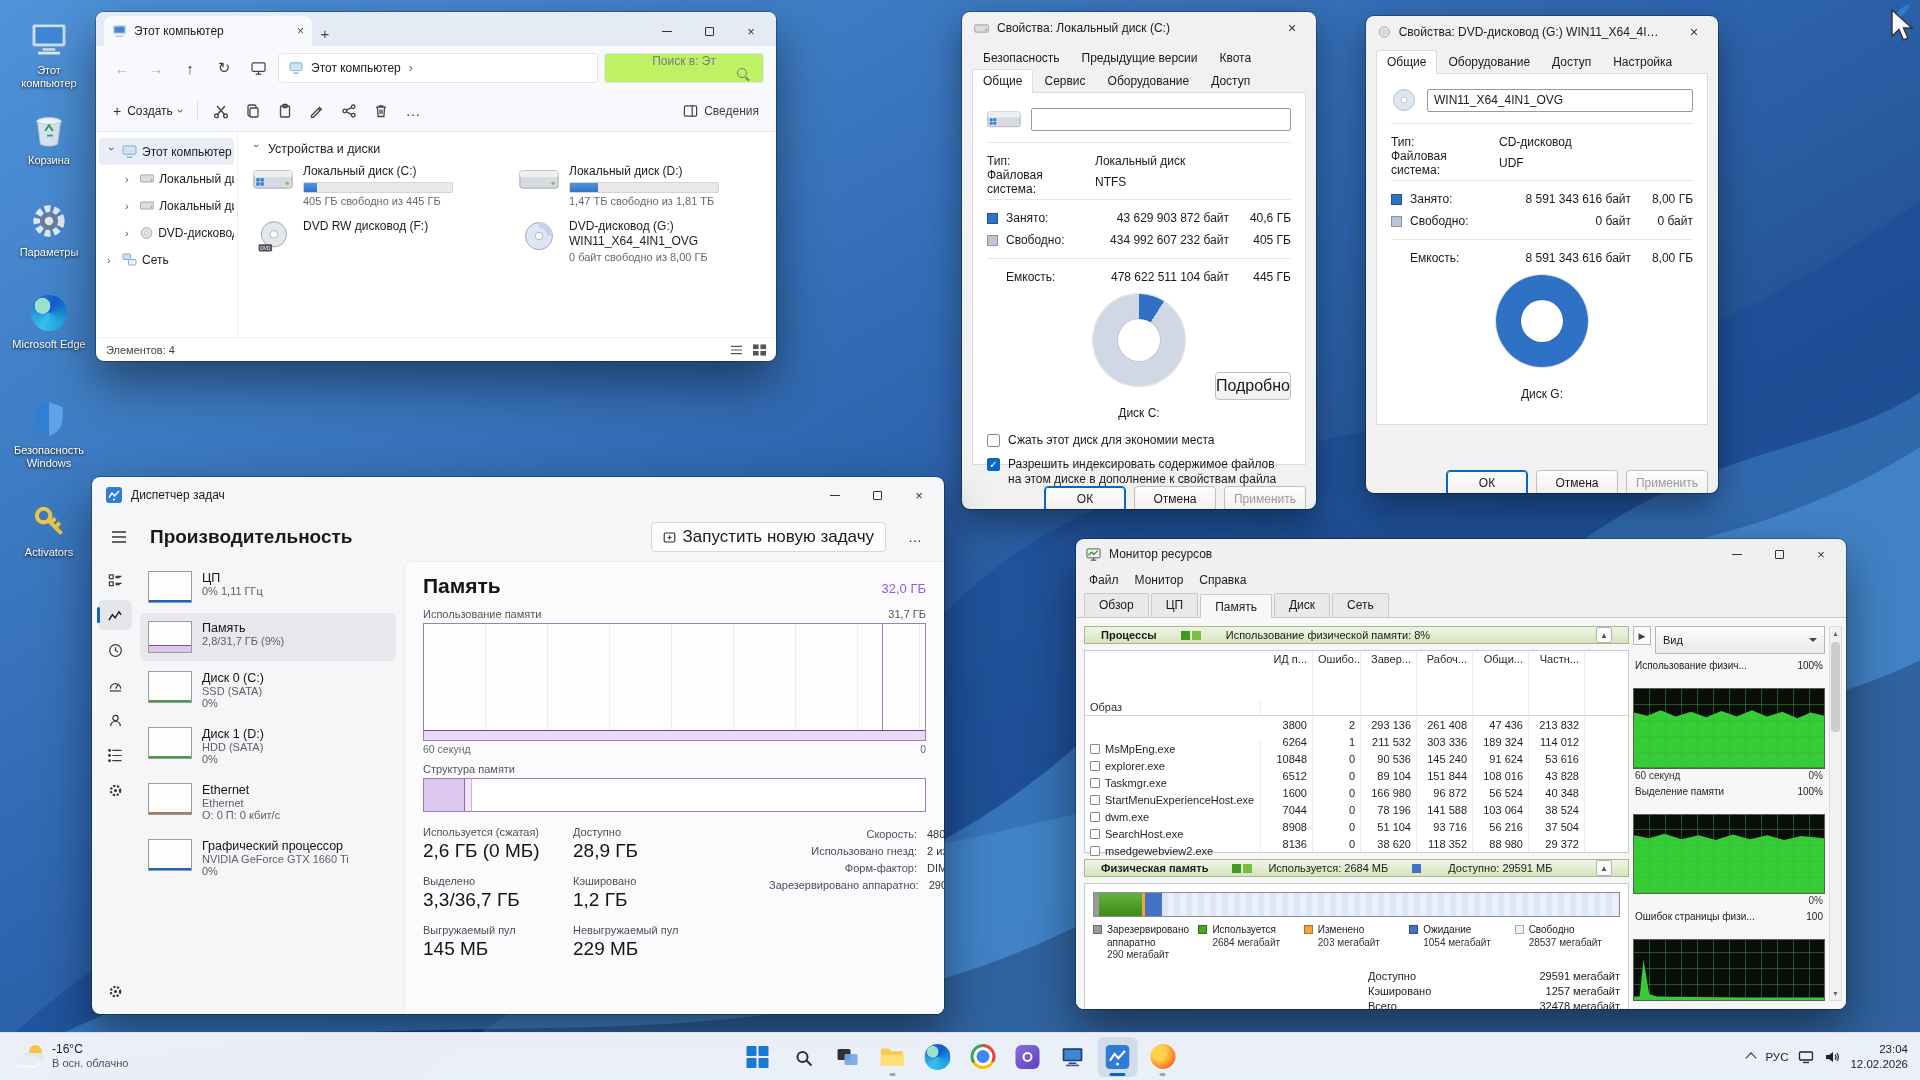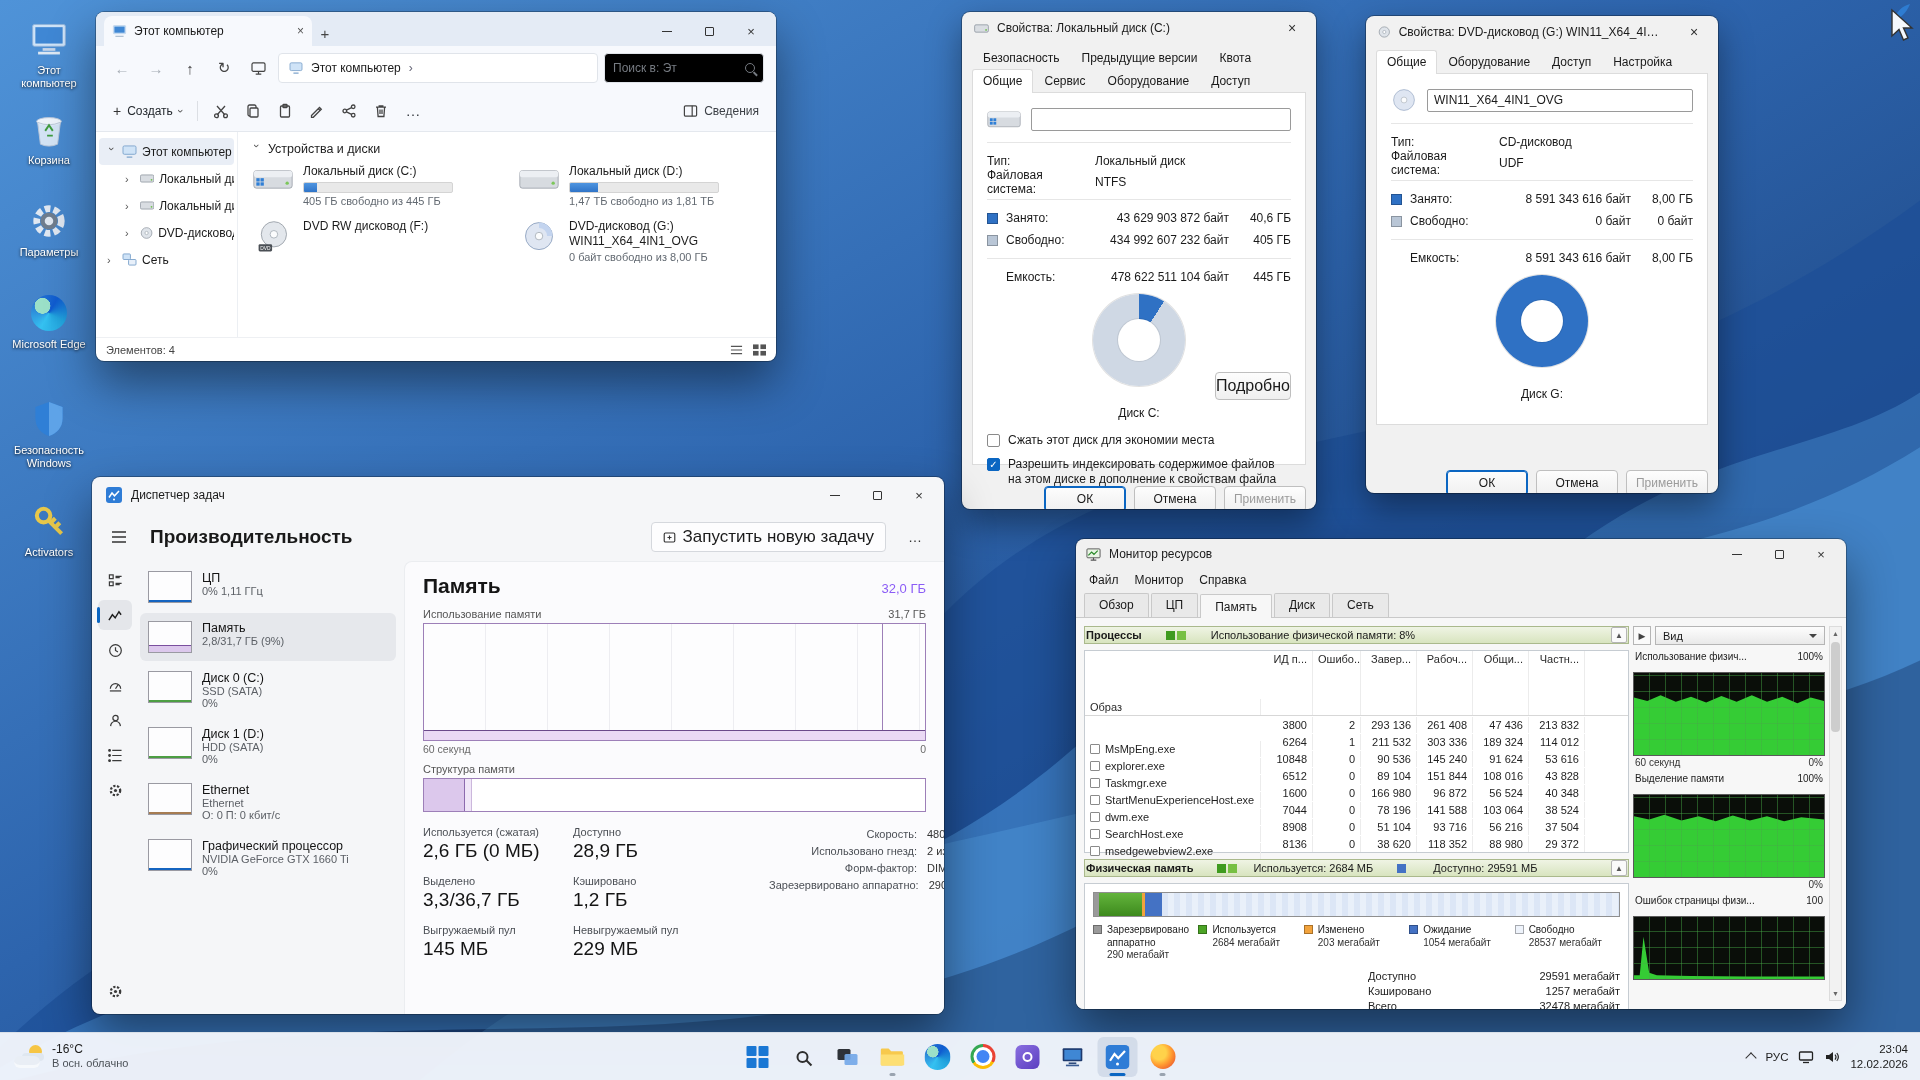--- a/index.html
+++ b/index.html
@@ -25,21 +25,21 @@
   .explorer { left:96px; top:12px; width:680px; height:349px; background:#fff; display:flex; flex-direction:column; }
   .ex-tabbar { height:34px; background:#e4ebf5; display:flex; align-items:flex-end; padding:4px 4px 0 8px; }
   .ex-tab { height:30px; width:208px; background:#f7f9fd; border-radius:8px 8px 0 0; display:flex; align-items:center; gap:7px; padding:0 8px; font-size:12px; }
   .ex-tab .tx { flex:1; overflow:hidden; white-space:nowrap; }
   .ex-tab .cl { color:#555; font-size:12px; }
   .ex-newtab { width:26px; height:26px; display:flex; align-items:center; justify-content:center; color:#444; font-size:15px; }
   .ex-addr { height:44px; background:#f7f9fd; display:flex; align-items:center; gap:6px; padding:0 12px; }
   .navb { width:28px; height:28px; display:flex; align-items:center; justify-content:center; color:#444; font-size:15px; border-radius:4px; }
   .navb.dis { color:#a6adb5; }
   .ex-crumb { flex:1; height:30px; background:#fff; border:1px solid #e0e4ea; border-radius:4px; display:flex; align-items:center; gap:8px; padding:0 10px; font-size:12px; }
-  .ex-search { width:160px; height:30px; background:#000000; border:1px solid #e0e4ea; border-radius:4px; display:flex; align-items:center; padding:0 8px; font-size:12px; color:#767b82; }
+  .ex-search { width:160px; height:30px; background:#bef264; border:1px solid #e0e4ea; border-radius:4px; display:flex; align-items:center; padding:0 16px; font-size:12px; color:#767b82;flex-direction:column; }
   .mag { width:10px; height:10px; border:1.5px solid #767b82; border-radius:50%; position:relative; margin-left:auto; }
   .mag::after { content:""; position:absolute; width:5px; height:1.5px; background:#767b82; transform:rotate(45deg); right:-4px; bottom:-2px; }
   .ex-toolbar { height:42px; background:#f7f9fd; border-bottom:1px solid #e4e8ee; display:flex; align-items:center; gap:2px; padding:0 10px; }
   .tbtn { height:32px; border-radius:4px; display:flex; align-items:center; justify-content:center; padding:0 7px; color:#3c4046; }
   .tbtn svg { display:block; }
   .tb-new { gap:6px; font-size:12px; color:#24292e; }
   .chevd { display:inline-block; transform:rotate(90deg); font-size:11px; color:#555; }
   .tsep { width:1px; height:20px; background:#dcdfe4; margin:0 6px; }
   .tb-more { font-size:15px; letter-spacing:1px; }
   .tb-details { margin-left:auto; gap:6px; font-size:12px; }
@@ -167,21 +167,21 @@
   
   .resmon { left:1076px; top:539px; width:770px; height:470px; background:#f0f0f0; display:flex; flex-direction:column; font-size:11px; }
   .rm-title { height:30px; display:flex; align-items:center; gap:8px; padding:0 4px 0 10px; font-size:12px; }
   .rm-menu { height:22px; display:flex; align-items:center; gap:2px; padding:0 6px; font-size:12px; }
   .rm-menu span { padding:2px 7px; }
   .rm-tabs { display:flex; padding:2px 8px 0; }
   .rm-tab { padding:4px 14px; background:#e9e9e9; border:1px solid #c9c9c9; border-bottom:none; border-radius:2px 2px 0 0; margin-right:2px; font-size:12px; position:relative; }
   .rm-tab.active { background:#f7f7f7; z-index:2; top:1px; padding-top:5px; }
   .rm-content { flex:1; display:flex; gap:4px; border-top:1px solid #c9c9c9; background:#f7f7f7; padding:8px 4px 8px 8px; min-height:0; }
   .rm-left { flex:1; display:flex; flex-direction:column; gap:6px; min-width:0; }
-  .rm-secbar { height:22px; background:linear-gradient(#eff4e4,#d8e4bf); border:1px solid #aab98c; display:flex; align-items:center; gap:24px; padding:0 1px; font-size:11px; }
+  .rm-secbar { height:22px; background:linear-gradient(#eff4e4,#d8e4bf); border:1px solid #aab98c; display:flex; align-items:center; gap:24px; padding:0 16px; font-size:11px; }
   .rm-secbar b { font-size:11px; }
   .grsq { width:9px; height:9px; background:#3f9b1f; box-shadow:11px 0 0 #77c043; margin-right:12px; flex:none; }
   .blsq { width:9px; height:9px; background:#4472c4; margin-right:3px; flex:none; }
   .rm-chev { margin-left:auto; width:16px; height:16px; border:1px solid #b5b5b5; background:#fafafa; display:flex; align-items:center; justify-content:center; font-size:8px; color:#555; border-radius:2px; }
   .rm-table { background:#fff; border:1px solid #c6ccd2; }
   .rm-hrow { display:flex; border-bottom:1px solid #d7d7d7; color:#2a2a2a; }
   .rm-c { padding:2px 5px; border-right:1px solid #ececec; white-space:nowrap; overflow:hidden; }
   .c-name { width:176px; display:flex; align-items:center;margin-top:48px; }
   .c-num { width:56px; text-align:right; }
   .c-n1 { width:52px; text-align:right; }
@@ -204,23 +204,23 @@
   .rm-leg-item.idx-3 .sq { background:#4472c4; }
   .rm-leg-item.idx-4 .sq { background:#eef3fb; }
   .rm-leg-item .lgv { color:#333; }
   .rm-memstats { width:252px; margin-left:auto; margin-top:8px; display:flex; flex-direction:column; gap:3px; }
   .rm-ms { display:flex; font-size:11px; }
   .rm-ms .l { flex:1; color:#222; }
   .rm-ms .v { text-align:right; color:#222; }
   .rm-right { width:192px; display:flex; flex-direction:column; flex:none; }
   .rm-rtop { display:flex; gap:4px; margin-bottom:4px; }
   .rm-coll { width:18px; height:19px; border:1px solid #b5b5b5; background:#fafafa; display:flex; align-items:center; justify-content:center; font-size:9px; color:#444; }
-  .rm-view { flex:1; height:19px; border:1px solid #b5b5b5; background:linear-gradient(#fdfdfd,#e9e9e9); display:flex; align-items:center; font-size:11px; padding:4px 7px; }
+  .rm-view { flex:1; height:19px; border:1px solid #b5b5b5; background:linear-gradient(#fdfdfd,#e9e9e9); display:flex; align-items:center; font-size:11px; padding:13px 7px; }
   .rm-view .arr { margin-left:auto; width:0; height:0; border:4px solid transparent; border-top-color:#444; margin-top:4px; }
-  .rm-glabel { display:flex; font-size:10px; color:#222; padding:2px 2px 10px;justify-content:flex-end; }
+  .rm-glabel { display:flex; font-size:10px; color:#222; padding:2px 2px 17px;justify-content:flex-end; }
   .rm-glabel .r { margin-left:auto; }
   .rm-graph { height:84px; background:#0a0e09; border:1px solid #5a5a5a; position:relative; overflow:hidden; }
   .rm-grid { position:absolute; inset:0;
      background:repeating-linear-gradient(0deg, transparent 0 15px, rgba(70,170,70,.45) 15px 16px),
                 repeating-linear-gradient(90deg, transparent 0 15px, rgba(70,170,70,.45) 15px 16px); }
   .rm-fill { position:absolute; inset:0; background:#35cc35; }
   .g1 .rm-fill { clip-path:polygon(0 100%,0 30%,7% 34%,14% 27%,22% 35%,30% 29%,38% 36%,46% 28%,54% 35%,62% 27%,70% 35%,78% 29%,86% 37%,93% 30%,100% 34%,100% 100%); }
   .g2 .rm-fill { clip-path:polygon(0 100%,0 26%,8% 30%,16% 24%,25% 31%,34% 26%,43% 32%,52% 25%,61% 31%,70% 26%,79% 32%,88% 27%,100% 30%,100% 100%); }
   .g3 { height:64px; }
   .g3 .rm-fill { clip-path:polygon(0 100%,0 94%,3% 94%,5% 32%,8% 90%,12% 94%,30% 95%,60% 96%,100% 96%,100% 100%); }

